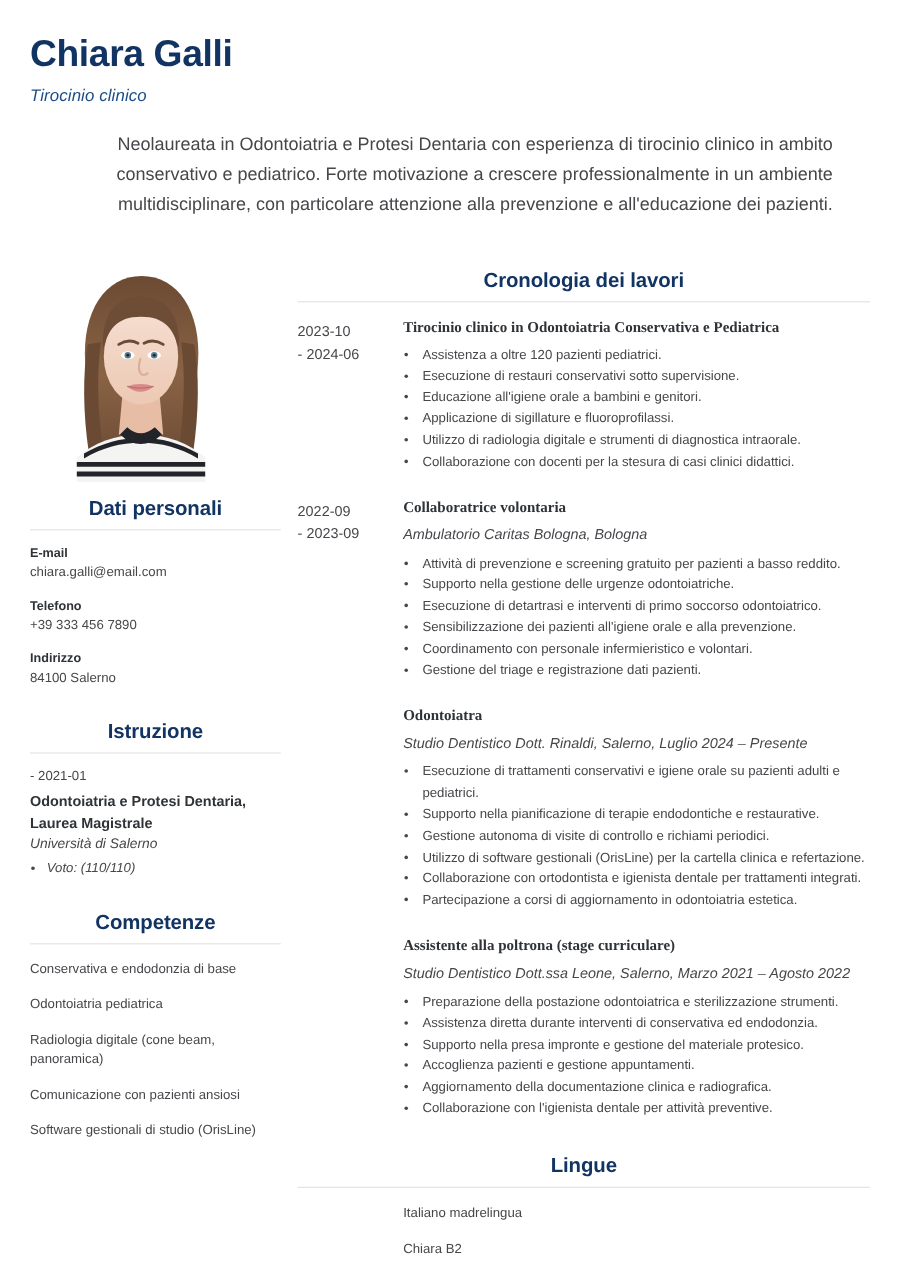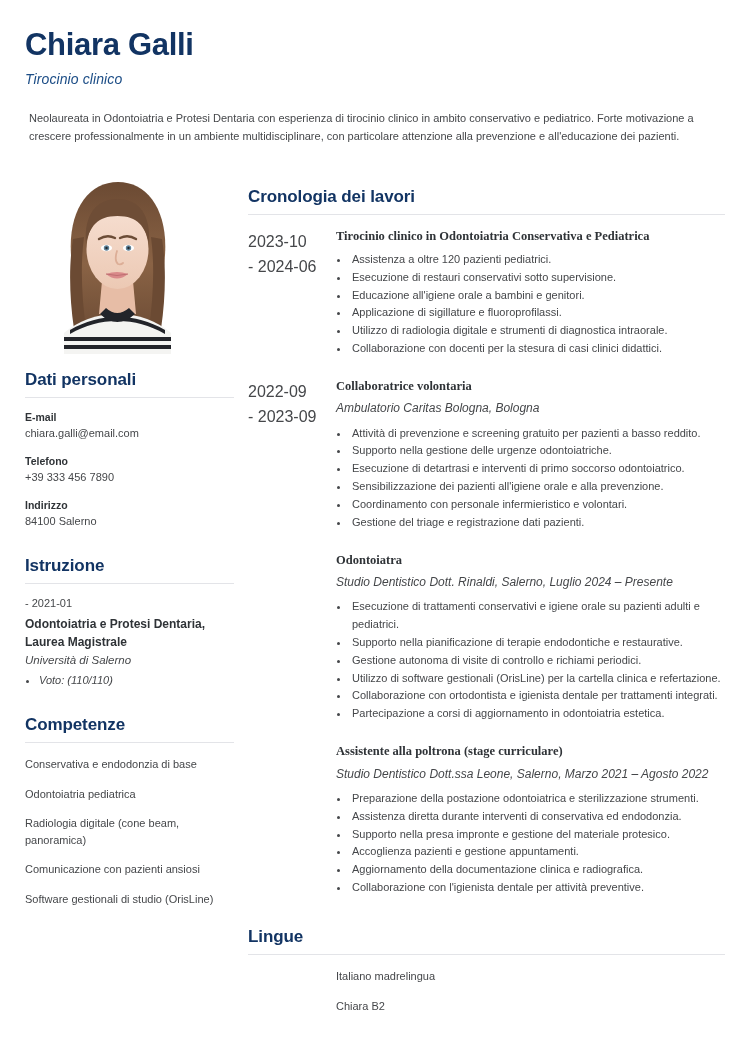--- a/index.html
+++ b/index.html
@@ -38,25 +38,26 @@
     margin: 0 0 9px 0;
   }
   .job-title {
     font-size: 14px;
     font-style: italic;
     color: #1c4d86;
     margin: 0 0 22px 0;
     letter-spacing: 0.1px;
   }
   .summary {
-    font-size: 11px;
+    font-size: 15px;
     line-height: 1.65;
     color: #45474a;
-    margin: 4px;
+    margin: 14px;
     padding-right: 12px;
+    text-align: right;
   }
 
   
   .body-cols {
     display: flex;
     align-items: flex-start;
     padding: 22px 0 0 0;
   }
   .col-left {
     width: 234px;
@@ -79,22 +80,23 @@
     overflow: hidden;
     position: relative;
   }
   .photo-svg { display: block; width: 183px; height: 183px; }
 
   
   .sec-head {
     font-size: 17px;
     font-weight: bold;
     color: #123463;
-    margin: 16px 0 7px 0;
+    margin: 5px 0 7px 0;
     letter-spacing: -0.1px;
+    text-align: center;
   }
   .sec-rule {
     height: 1px;
     background: #e3e4e8;
     margin: 0 0 13px 0;
   }
   .sidebar-section { margin-bottom: 26px; }
 
   
   .pd-item { margin-bottom: 13px; }
@@ -151,21 +153,21 @@
 
   
   .job {
     display: flex;
     align-items: flex-start;
     margin-bottom: 6px;
   }
   .job-dates {
     width: 88px;
     flex: 0 0 88px;
-    font-size: 16px;
+    font-size: 12px;
     color: #45474a;
     line-height: 1.55;
     padding-top: 2px;
   }
   .job-dates div { white-space: nowrap; }
   .job-main { flex: 1 1 auto; }
   .job-role {
     font-size: 12.5px;
     font-weight: bold;
     color: #2f3337;

